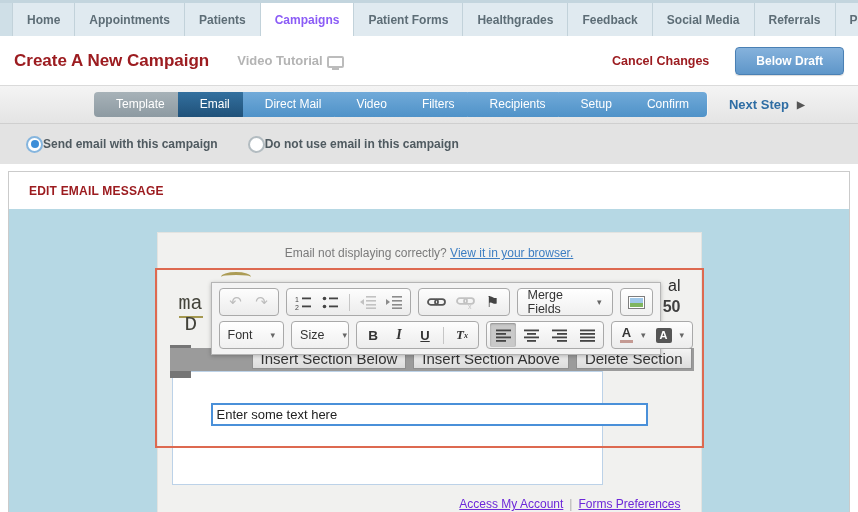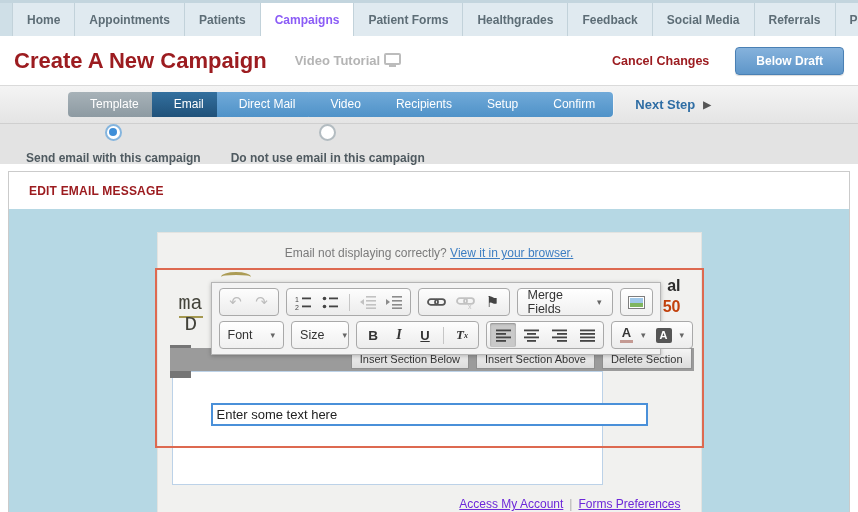--- a/index.html
+++ b/index.html
@@ -9,50 +9,50 @@
   
   .tabbar { height:36px; background:#cfdfe7; border-top:3px solid #c3d5de;
             display:flex; align-items:stretch; padding-left:12px; }
   .tab { display:flex; align-items:center; padding:0 14px; font-size:12px; font-weight:bold;
          color:#5d6d76; background:#e0eaf0; border-right:1px solid #c2d2da; cursor:pointer; white-space:nowrap; }
   .tab:first-child { border-left:1px solid #c2d2da; }
   .tab.active { background:#ffffff; color:#8b5cf6; }
 
   
   .pagehead { height:49px; background:#fff; display:flex; align-items:center; padding:0 14px; }
-  .pagetitle { color:#9c1c20; font-size:22px; font-weight:bold; }
+  .pagetitle { color:#9c1c20; font-size:17px; font-weight:bold; }
   .videotut { margin-left:28px; color:#b4b4b4; font-size:13px; font-weight:bold;
-              display:flex; align-items:flex-start; gap:4px; }
+              display:flex; align-items:flex-end; gap:4px; }
   .monitor { width:17px; height:12px; border:2px solid #bcbcbc; border-radius:2px; position:relative; display:inline-block; }
   .monitor:after { content:""; position:absolute; left:3px; right:3px; bottom:-4px; height:2px; background:#bcbcbc; }
   .headspacer { flex:1; }
   .cancel { color:#9c1c20; font-size:12.5px; font-weight:bold; margin-right:26px; cursor:pointer; }
   .savedraft { background:linear-gradient(#85b2dc,#5e96c9); border:1px solid #4a80b4; border-radius:4px;
                color:#fff; font-size:12px; font-weight:bold; padding:6px 20px; cursor:pointer;
                box-shadow:0 1px 1px rgba(0,0,0,.15); }
 
   
   .wizbar { height:39px; background:linear-gradient(#f4f4f4,#e4e4e4); border-top:1px solid #dadada;
-            border-bottom:1px solid #cfcfcf; display:flex; align-items:center; padding-left:68px; }
+            border-bottom:1px solid #cfcfcf; display:flex; align-items:center; padding-left:94px; }
   .steps { display:flex; align-items:center; }
   .stepw { filter:drop-shadow(1px 0 0 rgba(255,255,255,.45)); }
   .stepw + .stepw { margin-left:-11px; }
   .step { display:block; height:25px; line-height:25px; padding:0 24px 0 22px; font-size:12px; color:#fff;
           background:linear-gradient(#71aad9,#4f92c8); cursor:pointer;
           clip-path:polygon(0 0, calc(100% - 11px) 0, 100% 50%, calc(100% - 11px) 100%, 0 100%); }
   .stepw:first-child .step { border-radius:4px 0 0 4px; background:linear-gradient(#a7b2b8,#8d9aa2); }
   .step.active { background:linear-gradient(#33709f,#205179); }
   .stepw:last-child .step { clip-path:none; border-radius:0 4px 4px 0; padding-right:18px; }
   .nextstep { margin-left:22px; color:#2e6da4; font-size:13px; font-weight:bold; cursor:pointer;
               display:flex; align-items:center; gap:8px; }
   .nextstep .arr { color:#555; font-size:10px; }
 
   
   .radiorow { height:40px; background:#e3e3e3; display:flex; align-items:center; padding-left:26px; gap:30px; }
-  .radioopt { display:flex; align-items:center; gap:10px; cursor:pointer;flex-direction:column; }
+  .radioopt { display:flex; align-items:center; cursor:pointer; }
   .radioopt .lbl { font-size:12px; font-weight:bold; color:#4f5a60; }
   .rb { width:17px; height:17px; border-radius:50%; background:#fff; border:2px solid #b3bcc1; position:relative; }
   .rb.sel { border-color:#85b5de; }
   .rb.sel:after { content:""; position:absolute; left:2.5px; top:2.5px; width:8px; height:8px;
                   border-radius:50%; background:#3d8ed8; }
 
   
   .panel { margin:7px 8px 0 8px; border:1px solid #cbcbcb; background:#fff; height:470px; }
   .paneltitle { padding:12px 20px 11px 20px; color:#9c1c20; font-size:12px; font-weight:bold; letter-spacing:.2px; }
   .bluewrap { background:#b6d8e4; height:100%; padding-top:7px; }
@@ -66,38 +66,38 @@
   .selsection { position:absolute; left:-3px; right:-3px; top:35px; height:180px;
                 border:2px solid #dd6950; z-index:2; pointer-events:none; }
 
   .logo { position:absolute; left:21px; top:60px; z-index:1; font-family:Liberation Mono, monospace;
           color:#43433a; line-height:21px; font-size:20px; }
   .logo .l1 { border-bottom:2px solid #a59950; padding-bottom:1px; }
   .logo .l2 { display:block; margin-left:6px; font-size:21px; }
   .logoarc { position:absolute; left:63px; top:39px; width:30px; height:10px; border-top:3px solid #ac9c55;
              border-radius:50%; z-index:1; }
   .brandright { position:absolute; right:20px; top:42px; text-align:right; z-index:1; line-height:21px; }
-  .brandright .r1 { font-size:16px; font-weight:bold; color:#2b2b2b; display:block; }
-  .brandright .r2 { font-size:16px; font-weight:bold; color:#c2410c; display:block; }
+  .brandright .r1 { font-size:16px; font-weight:normal; color:#2b2b2b; display:block; }
+  .brandright .r2 { font-size:16px; font-weight:bold; color:#404040; display:block; }
 
   
   .contentbox { position:absolute; left:14px; top:138px; width:431px; height:114px; background:#fff;
                 border:1px solid #bcd2e8; z-index:1; }
   .textinput { position:absolute; left:38px; top:31px; width:437px; height:23px; background:#fff;
                border:2px solid #4a90d9; font-size:13px; color:#222; line-height:19px; padding-left:4px;
                overflow:hidden; white-space:nowrap; }
 
   
   .updown { position:absolute; left:12px; top:112px; width:21px; height:33px; background:#757575; z-index:3;
             display:flex; flex-direction:column; align-items:center; justify-content:center; gap:1px; cursor:pointer; }
   .updown span { color:#e8e8e8; font-size:7px; line-height:8px; }
   .graybar { position:absolute; left:12px; right:7px; top:115px; height:23px; background:#9b9b9b; z-index:3;
              display:flex; justify-content:flex-end; align-items:center; gap:7px; padding-right:2px; }
   .secbtn { height:21px; margin-top:-2px; background:linear-gradient(#f4f4f4,#dcdcdc); border:1px solid #8f8f8f;
-            font-size:11px; color:#333; padding:0 8px; cursor:pointer; font-family:"Liberation Sans",sans-serif; }
+            font-size:15px; color:#333; padding:0 8px; cursor:pointer; font-family:"Liberation Sans",sans-serif; }
 
   
   .ftoolbar { position:absolute; left:53px; top:49px; width:450px; z-index:4; background:#f3f3f3;
               border:1px solid #b5b5b5; box-shadow:0 1px 4px rgba(0,0,0,.25); padding:5px 7px; }
   .trow { display:flex; align-items:center; gap:7px; }
   .trow + .trow { margin-top:5px; }
   .tgroup { display:flex; align-items:center; gap:10px; height:28px; padding:0 8px;
             border:1px solid #a9a9a9; border-radius:4px; background:linear-gradient(#fdfdfd,#ececec); }
   .tbtn { display:flex; align-items:center; justify-content:center; min-width:16px; height:24px; cursor:pointer; }
   .tbtn.disabled { cursor:default; }
@@ -166,20 +166,23 @@
     <span class="stepw">
         <span class="step active">Email</span>
       </span>
     <span class="stepw">
         <span class="step">Direct Mail</span>
       </span>
     <span class="stepw">
         <span class="step">Video</span>
       </span>
     <span class="stepw">
+        <span class="step">Filters</span>
+      </span>
+    <span class="stepw">
         <span class="step">Recipients</span>
       </span>
     <span class="stepw">
         <span class="step">Setup</span>
       </span>
     <span class="stepw">
         <span class="step">Confirm</span>
       </span>
   </div>
   <span class="nextstep">

